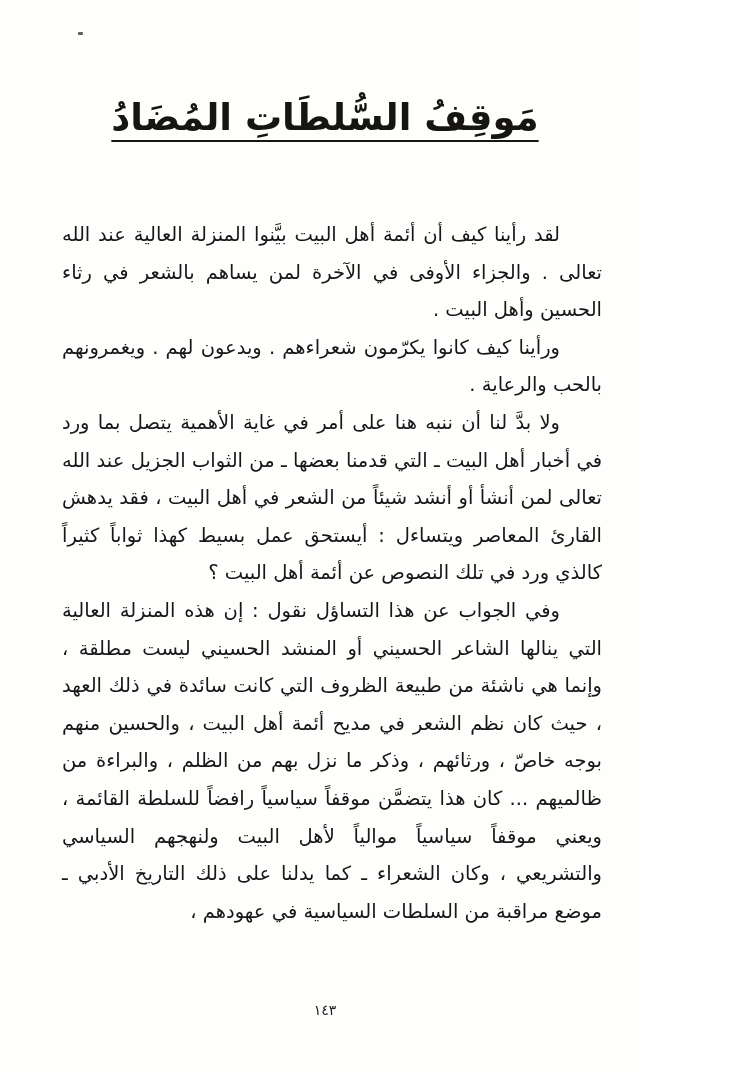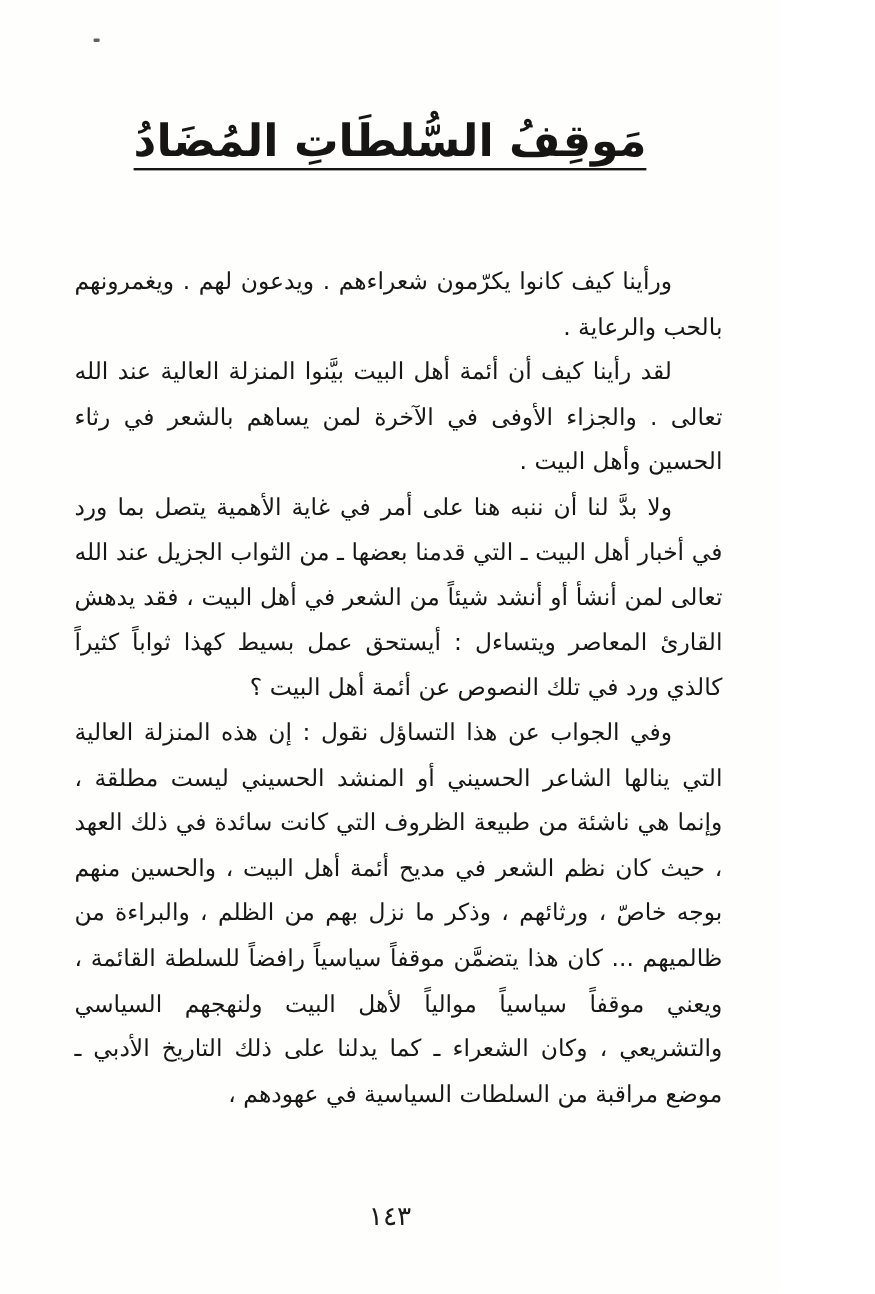--- a/index.html
+++ b/index.html
@@ -59,35 +59,35 @@
     padding: 0;
     text-indent: 42px; 
   }
   .folio {
     position: absolute;
     top: 1002px;
     left: 0;
     right: 0;
     text-align: center;
     direction: rtl;
-    font-size: 22px;
+    font-size: 14px;
     color: #1b1b1b;
   }
 </style>
 </head>
 <body>
 
 <div class="page">
 
   <div class="scan-speck"></div>
 
   <h1 class="title">مَوقِفُ السُّلطَاتِ المُضَادُ</h1>
 
   <div class="body-text">
+    <p>لقد رأينا كيف أن أئمة أهل البيت بيَّنوا المنزلة العالية عند الله تعالى . والجزاء الأوفى في الآخرة لمن يساهم بالشعر في رثاء الحسين وأهل البيت .</p>
     <p>ورأينا كيف كانوا يكرّمون شعراءهم . ويدعون لهم . ويغمرونهم بالحب والرعاية .</p>
-    <p>لقد رأينا كيف أن أئمة أهل البيت بيَّنوا المنزلة العالية عند الله تعالى . والجزاء الأوفى في الآخرة لمن يساهم بالشعر في رثاء الحسين وأهل البيت .</p>
     <p>ولا بدَّ لنا أن ننبه هنا على أمر في غاية الأهمية يتصل بما ورد في أخبار أهل البيت ـ التي قدمنا بعضها ـ من الثواب الجزيل عند الله تعالى لمن أنشأ أو أنشد شيئاً من الشعر في أهل البيت ، فقد يدهش القارئ المعاصر ويتساءل : أيستحق عمل بسيط كهذا ثواباً كثيراً كالذي ورد في تلك النصوص عن أئمة أهل البيت ؟</p>
     <p>وفي الجواب عن هذا التساؤل نقول : إن هذه المنزلة العالية التي ينالها الشاعر الحسيني أو المنشد الحسيني ليست مطلقة ، وإنما هي ناشئة من طبيعة الظروف التي كانت سائدة في ذلك العهد ، حيث كان نظم الشعر في مديح أئمة أهل البيت ، والحسين منهم بوجه خاصّ ، ورثائهم ، وذكر ما نزل بهم من الظلم ، والبراءة من ظالميهم ... كان هذا يتضمَّن موقفاً سياسياً رافضاً للسلطة القائمة ، ويعني موقفاً سياسياً موالياً لأهل البيت ولنهجهم السياسي والتشريعي ، وكان الشعراء ـ كما يدلنا على ذلك التاريخ الأدبي ـ موضع مراقبة من السلطات السياسية في عهودهم ،</p>
   </div>
 
   <div class="folio">١٤٣</div>
 
 </div>
 
 </body></html>

